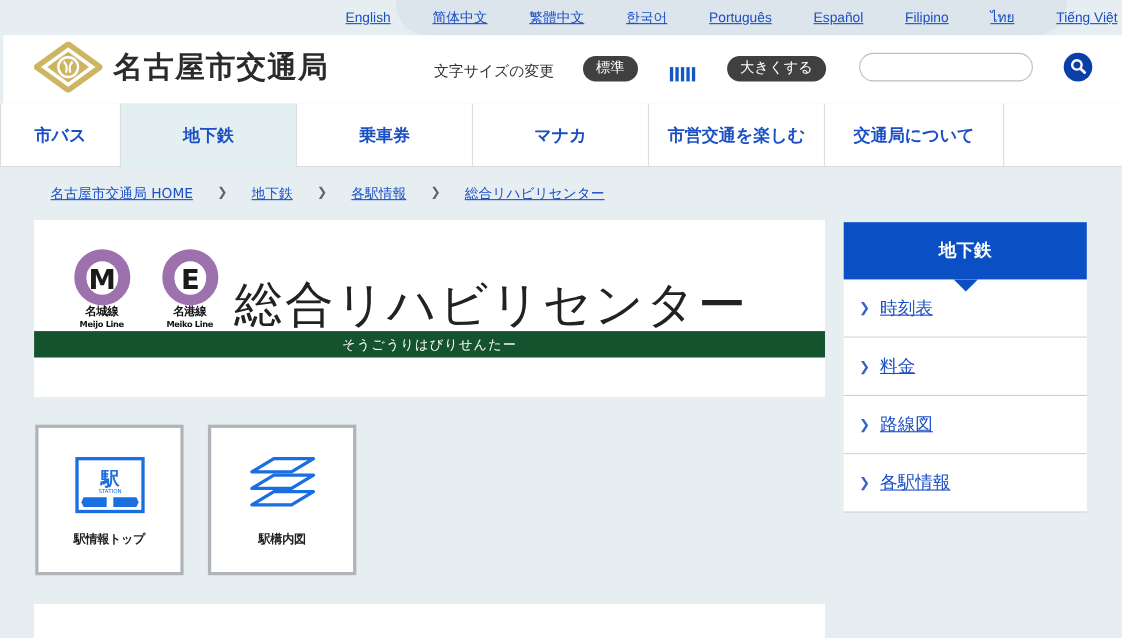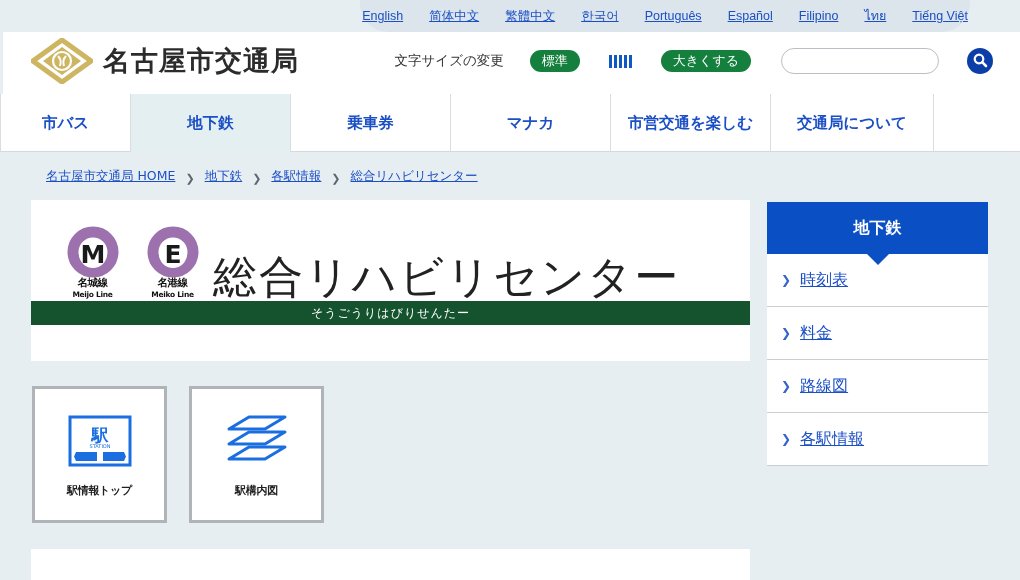--- a/index.html
+++ b/index.html
@@ -14,21 +14,21 @@
   .page { position: relative; width: 1020px; height: 580px; }
 
   
   .langbar {
     position: absolute; top: 0; left: 360px;
     width: 610px; height: 32px;
     background: #dde5ec;
     border-bottom-left-radius: 28px;
     border-bottom-right-radius: 28px;
     display: flex; align-items: center; justify-content: center;
-    gap: 4px;
+    gap: 16px;
   }
   .langbar a {
     color: #1b4fc4;
     font-size: 12.5px;
     text-decoration: underline;
     padding: 0 11px;
     white-space: nowrap;
   }
 
   
@@ -42,26 +42,26 @@
     display: flex; align-items: center; gap: 10px;
   }
   .logo-mark { width: 62px; height: 46px; }
   .logo-text {
     font-size: 27px; font-weight: bold; color: #2b2b2b;
     letter-spacing: 1px;
     font-family: "DejaVu Sans", "Liberation Sans", sans-serif;
   }
   .header-right {
     position: absolute; right: 30px; top: 16px;
-    display: flex; align-items: center; gap: 24px;
+    display: flex; align-items: flex-end; gap: 24px;
   }
   .ts-label { font-size: 13.5px; color: #333; margin-right: 2px;
               font-family: "DejaVu Sans", sans-serif; }
   .pill {
-    background: #15803d; color: #fff;
+    background: #404040; color: #fff;
     border-radius: 12px; padding: 3px 12px 4px;
     font-size: 13px; border: none; cursor: pointer;
     font-family: "DejaVu Sans", sans-serif;
     line-height: 1.2;
   }
   .bars { display: flex; gap: 2px; align-items: center; margin: 0 5px; }
   .bars i { display: block; width: 3px; height: 13px; background: #1059c4; }
   .search-input {
     width: 158px; height: 26px;
     border: 1px solid #b9bfc4; border-radius: 14px;
@@ -91,21 +91,21 @@
     border-left: 1px solid #d9dde1;
     cursor: pointer;
     font-family: "DejaVu Sans", sans-serif;
   }
   .gnav-item:last-child { border-right: 1px solid #d9dde1; }
   .gnav-item.active { background: #e4eff2; }
 
   
   .breadcrumb {
     position: absolute; top: 168px; left: 46px;
-    display: flex; align-items: flex-end; gap: 0;
+    display: flex; align-items: flex-start; gap: 12px;
     font-size: 12.5px;
   }
   .breadcrumb a {
     color: #1b4fc4; text-decoration: underline;
     font-family: "DejaVu Sans", sans-serif;
   }
   .bc-sep { color: #5c6670; margin: 0 10px; font-size: 11px; }
 
   
   .station-panel {
@@ -258,21 +258,21 @@
           <svg width="16" height="16" viewBox="0 0 16 16">
             <circle cx="7" cy="7" r="4.3" fill="none" stroke="#ffffff" stroke-width="2.2"></circle>
             <line x1="10.2" y1="10.2" x2="14" y2="14" stroke="#ffffff" stroke-width="2.6" stroke-linecap="round"></line>
           </svg>
         </span>
       </button>
     </div>
   </div>
 
   <div class="gnav" id="gnav">
-      <div class="gnav-item" style="width: 130px;">市バス</div>
+      <div class="gnav-item" style="width: 109px;">市バス</div>
       <div class="gnav-item active" style="width: 160px;">地下鉄</div>
       <div class="gnav-item" style="width: 160px;">乗車券</div>
       <div class="gnav-item" style="width: 160px;">マナカ</div>
       <div class="gnav-item" style="width: 160px;">市営交通を楽しむ</div>
       <div class="gnav-item" style="width: 164px;">交通局について</div>
     </div>
 
   <div class="breadcrumb" id="breadcrumb">
       <a href="#">名古屋市交通局 HOME</a>
       <span class="bc-sep">❯</span>

